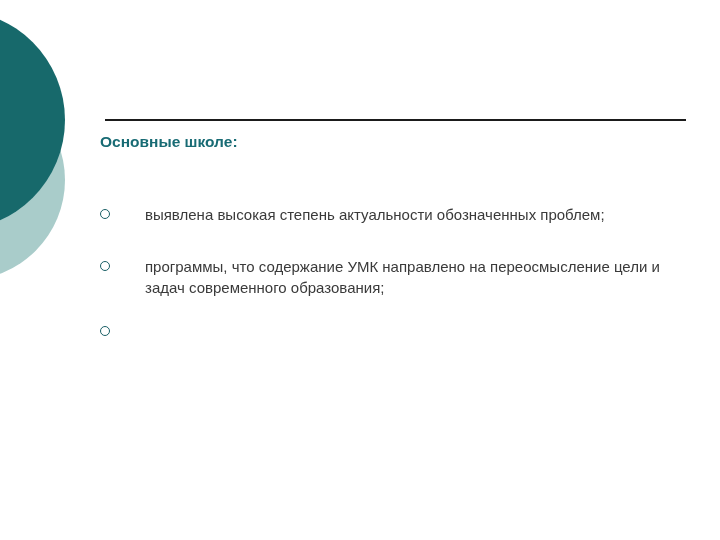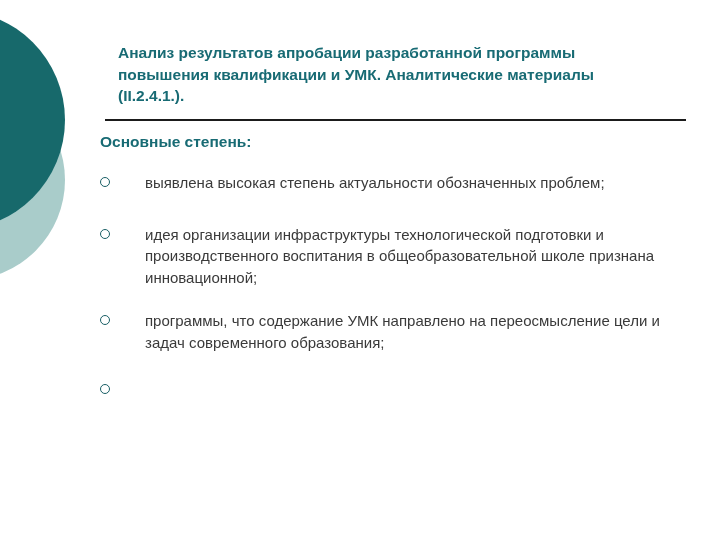--- a/index.html
+++ b/index.html
@@ -56,21 +56,21 @@
   }
   .bullet-list{
     position:absolute;left:100px;top:172px;
     width:610px;
     z-index:3;
   }
   .item{
     display:flex;
     align-items:flex-start;
   }
-  .item:nth-child(1){margin-bottom:30px;}
+  .item:nth-child(1){margin-bottom:30px;margin-top:32px;}
   .item:nth-child(2){margin-bottom:22px;}
   .item:nth-child(3){margin-bottom:26px;}
   .item:nth-child(4){margin-bottom:0;}
   .bullet{
     flex:0 0 auto;
     width:8px;height:8px;
     margin-top:5px;margin-right:35px;
     border:1.5px solid #1A5F66;
     border-radius:50%;
     background:#ffffff;
@@ -84,41 +84,32 @@
   }
 </style>
 </head>
 <body>
 
 <div class="slide">
 
   <div class="deco-circle deco-light"></div>
   <div class="deco-circle deco-dark"></div>
 
-  <div class="title">Анализ результатов апробации разработанной программы
-повышения квалификации и УМК. Аналитические материалы
-(II.2.4.1.).</div>
 
   <div class="rule"></div>
 
-  <div class="heading">Основные степень:</div>
+  <div class="heading">Основные школе:</div>
 
   <div class="bullet-list">
 
     <div class="item">
       <span class="bullet"></span>
       <div class="item-text">выявлена высокая степень актуальности обозначенных проблем;</div>
     </div>
 
-    <div class="item">
-      <span class="bullet"></span>
-      <div class="item-text">идея организации инфраструктуры технологической подготовки и
-производственного воспитания в общеобразовательной школе признана
-инновационной;</div>
-    </div>
 
     <div class="item">
       <span class="bullet"></span>
       <div class="item-text">программы, что содержание УМК направлено на переосмысление цели и
 задач современного образования;</div>
     </div>
 
     <div class="item">
       <span class="bullet"></span>
     </div>

